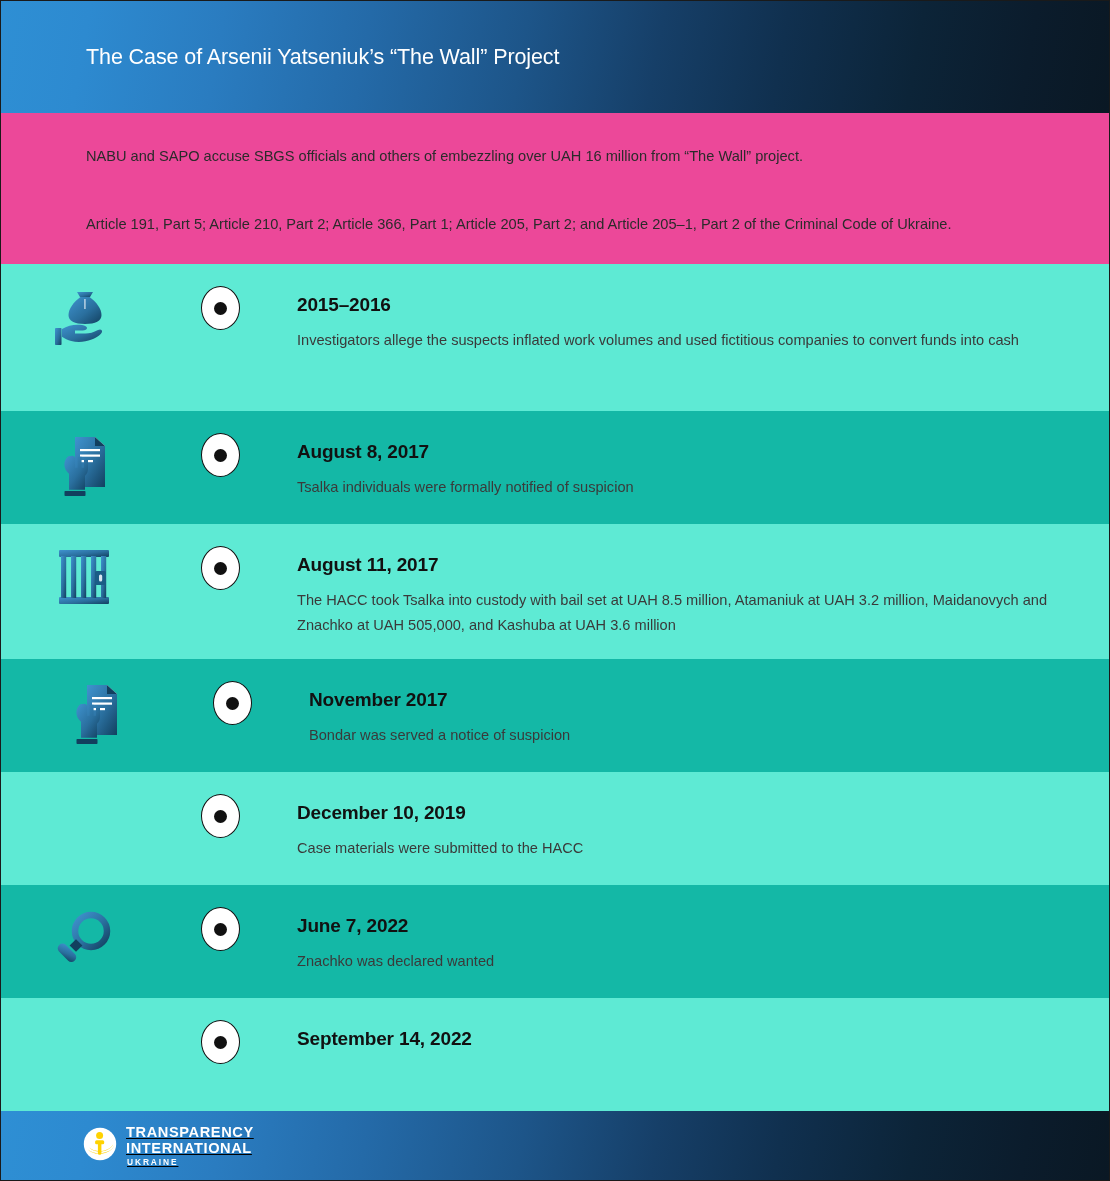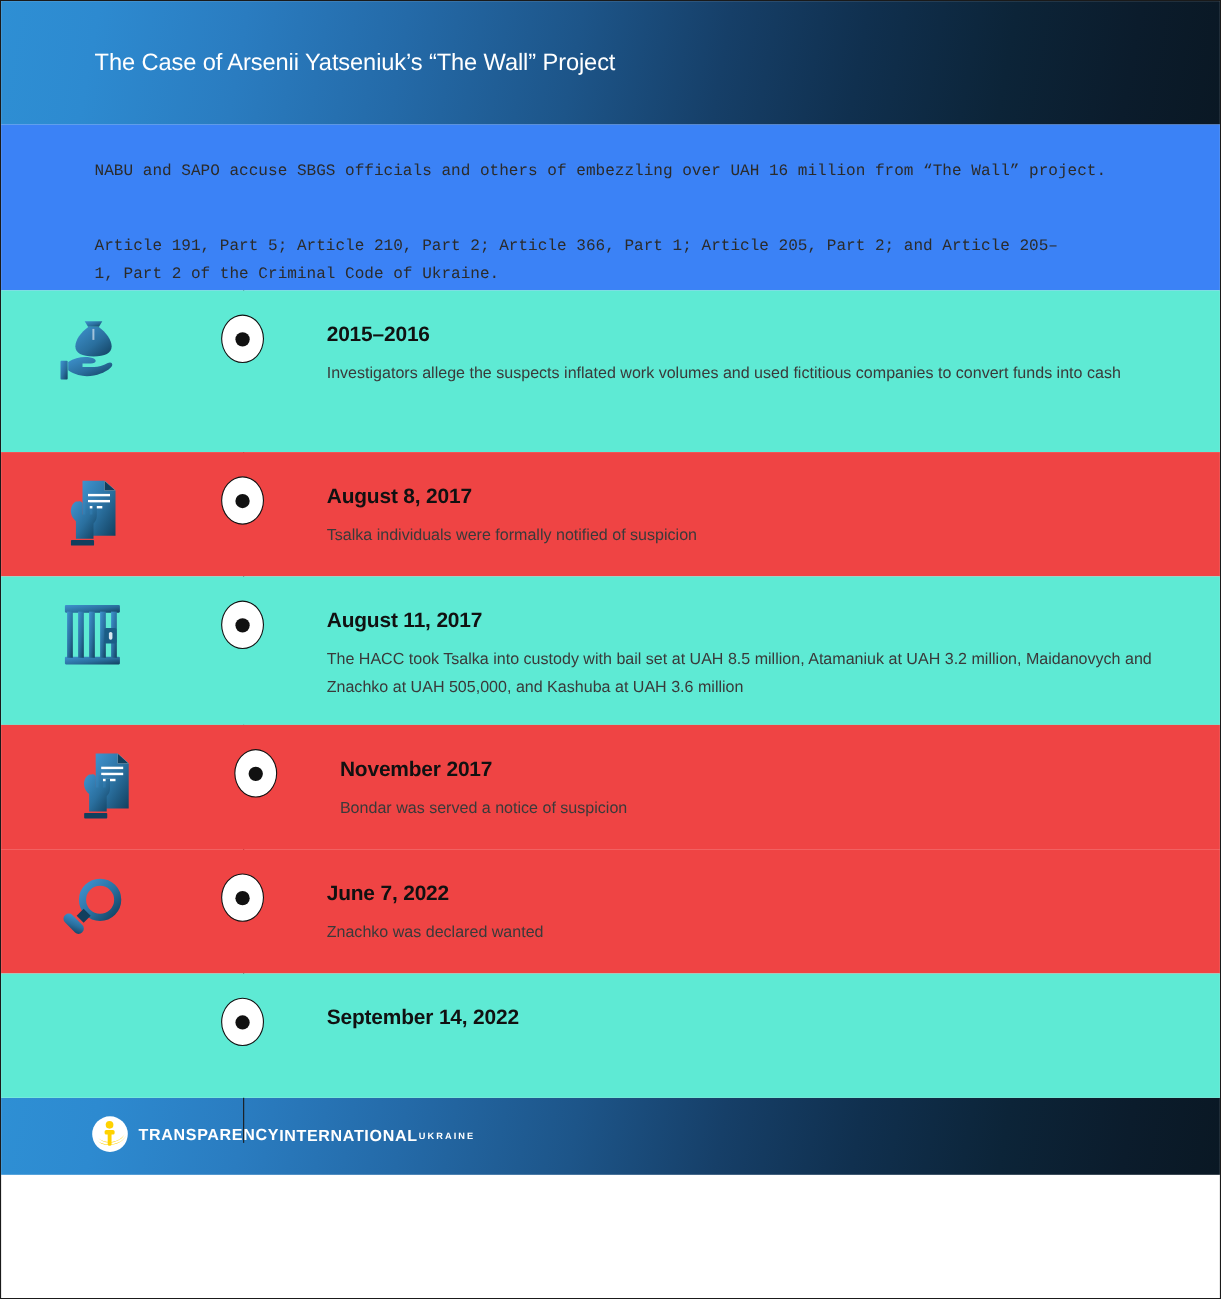--- a/index.html
+++ b/index.html
@@ -43,24 +43,23 @@
     margin-left: 85px;
     color: #ffffff;
     font-size: 21.5px;
     font-weight: normal;
     letter-spacing: -0.1px;
     white-space: nowrap;
   }
 
   
   .intro {
-    background: #3b82f6;
+    background: #ec4899;
     padding: 30px 85px 22px 85px;
     height: 151px;
-    font-family: Liberation Mono, monospace;
   }
   .intro-line {
     color: #2b2b2b;
     font-size: 14.6px;
     line-height: 26px;
   }
   .intro-line.second { margin-top: 42px; max-width: 885px; }
 
   
   .timeline {
@@ -76,21 +75,21 @@
     z-index: 0;
   }
 
   .row {
     position: relative;
     display: flex;
     align-items: flex-start;
     z-index: 1;
   }
   .row.shade { background: #5eead4; }
-  .row.plain { background: #ef4444; }
+  .row.plain { background: #14b8a6; }
 
   .icon-cell {
     width: 220px;
     flex: 0 0 220px;
     display: flex;
     justify-content: center;
     align-items: flex-start;
     padding-top: 24px;
     padding-right: 55px;
   }
@@ -152,21 +151,21 @@
         #163f68 59%,
         #10304f 70%,
         #0c2438 82%,
         #0b1c2c 92%,
         #0a1824 100%);
     display: flex;
     align-items: center;
     padding-left: 82px;
   }
   .logo-wrap { display: flex; align-items: center; gap: 9px; }
-  .logo-text { display: flex; flex-direction: row; line-height: 1; }
+  .logo-text { display: flex; flex-direction: column; line-height: 1; text-decoration: underline; }
   .logo-l1, .logo-l2 {
     color: #ffffff;
     font-size: 14.6px;
     font-weight: bold;
     letter-spacing: 0.6px;
   }
   .logo-l2 { margin-top: 1px; }
   .logo-l3 {
     color: #ffffff;
     font-size: 8.4px;
@@ -310,20 +309,32 @@
             </span>
           </div>
           <div class="marker-cell">
             <div class="marker">
               <span class="dot"></span>
             </div>
           </div>
           <div class="content-cell">
             <div class="event-date">November 2017</div>
             <div class="event-desc">Bondar was served a notice of suspicion</div>
+          </div>
+        </div>
+        <div class="row shade" style="height: 113px;">
+          <div class="icon-cell"></div>
+          <div class="marker-cell">
+            <div class="marker">
+              <span class="dot"></span>
+            </div>
+          </div>
+          <div class="content-cell">
+            <div class="event-date">December 10, 2019</div>
+            <div class="event-desc">Case materials were submitted to the HACC</div>
           </div>
         </div>
         <div class="row plain" style="height: 113px;">
           <div class="icon-cell">
             <span>
               <svg width="62" height="62" viewBox="0 0 62 62">
                 <defs>
       <linearGradient id="g_magnifying-glass-icon" x1="0" y1="0" x2="1" y2="1">
         <stop offset="0%" stop-color="#3f93cf"></stop>
         <stop offset="55%" stop-color="#2a6f9e"></stop>

